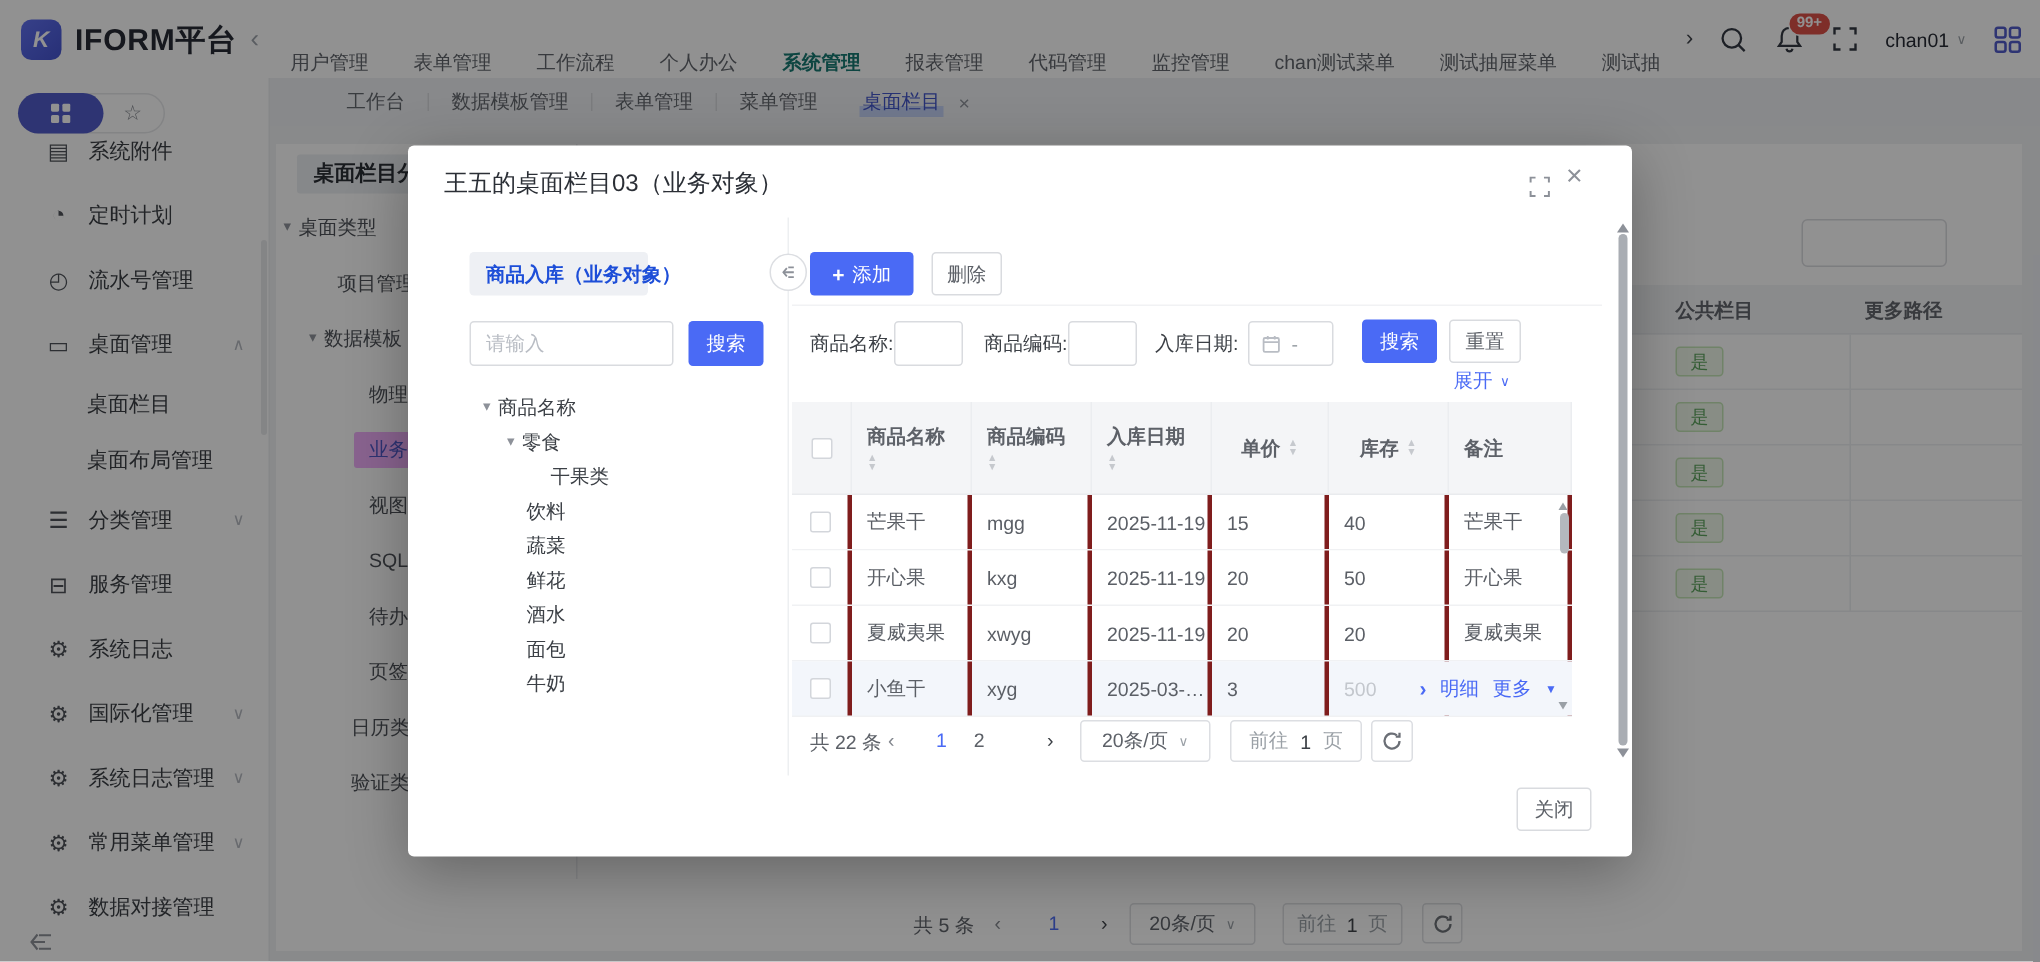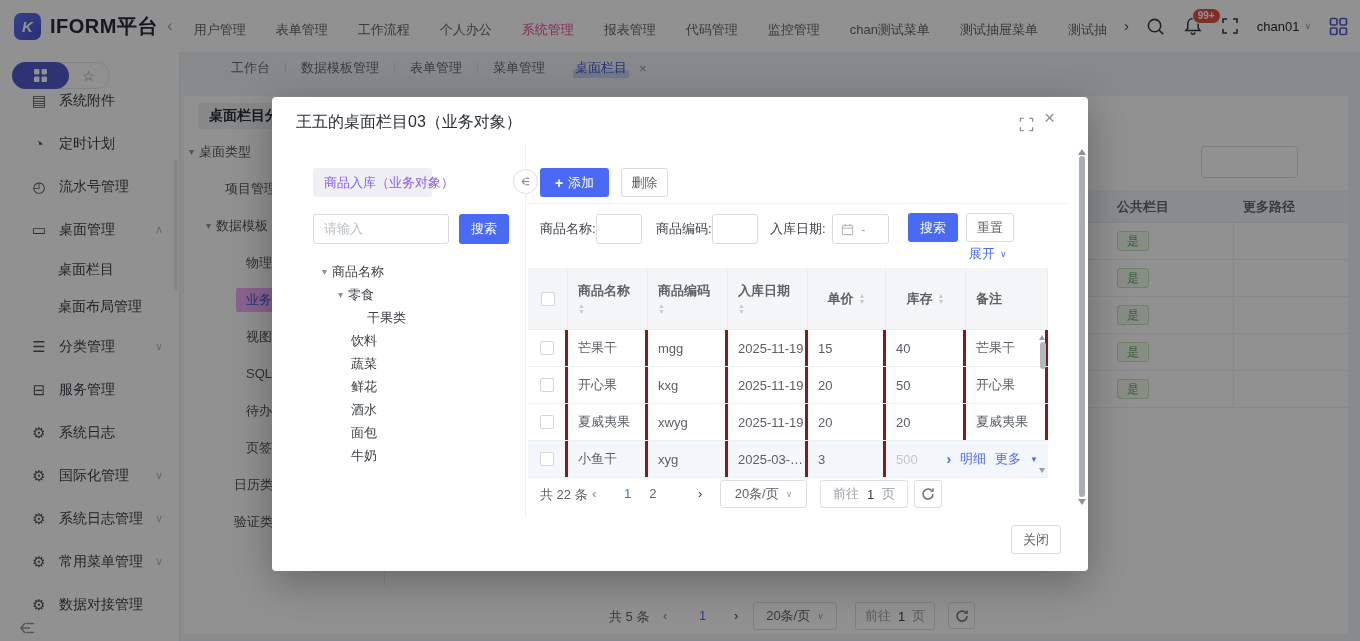--- a/index.html
+++ b/index.html
@@ -7,22 +7,22 @@
 html,body{width:1360px;height:641px;overflow:hidden}
 body{font-family:"Liberation Sans","DejaVu Sans",sans-serif;font-size:13px;color:#3c4046}
 #stage{position:relative;width:1360px;height:641px;overflow:hidden;background:#f0f2f5}
 
 .nav{position:absolute;left:0;top:0;width:1360px;height:52px;background:#fff;display:flex;align-items:center;z-index:10}
 .logo{display:flex;align-items:center;gap:9px;padding-left:14px;width:165px;flex:0 0 auto}
 .logo-ic{width:27px;height:27px;border-radius:7px;background:linear-gradient(135deg,#5b6cf0,#3e4ecf);color:#fff;font-weight:bold;font-style:italic;display:flex;align-items:center;justify-content:center;font-size:15px}
 .logo-tx{font-size:20px;font-weight:700;color:#20242e;letter-spacing:.5px;white-space:nowrap}
 .nav-back{color:#9ca1a9;font-size:17px;padding:0 6px 0 2px;cursor:pointer}
 .nav-items{display:flex;height:52px;max-width:947px;overflow:hidden;flex:0 1 auto}
-.nav-item{padding:4px 15px;line-height:52px;font-size:13px;color:#5d6168;white-space:nowrap;cursor:pointer}
-.nav-item.active{color:#ec4899;font-weight:400}
+.nav-item{padding:16px 15px;line-height:52px;font-size:13px;color:#5d6168;white-space:nowrap;cursor:pointer}
+.nav-item.active{color:#0f766e;font-weight:700}
 .nav-more{color:#3a3e45;font-size:15px;padding:0 2px;cursor:pointer;line-height:52px}
 .nav-tools{margin-left:auto;display:flex;align-items:center;gap:18px;padding-right:12px}
 .nav-tools>*{cursor:pointer;display:flex;align-items:center}
 .bell-wrap{position:relative}
 .badge99{position:absolute;top:-8px;left:9px;background:#dd4b43;color:#fff;font-size:10px;line-height:12px;padding:1px 5px;border-radius:9px;border:1px solid #fff;font-weight:700}
 .user{font-size:13px;color:#20242e;display:flex;gap:5px;align-items:center;white-space:nowrap}
 .user .caret{color:#9aa0a6;font-size:9px}
 
 .sidebar{position:absolute;top:52px;left:0;width:180px;bottom:0;background:#fff;border-right:1px solid #ecedef;z-index:9}
 .toggle{position:absolute;top:10px;left:12px;width:98px;height:27px;border:1px solid #e6e7ea;border-radius:14px;display:flex;align-items:center;background:#fff}
@@ -78,21 +78,21 @@
 
 .overlay{position:absolute;inset:0;background:rgba(10,10,12,.45);z-index:40}
 .modal{position:absolute;left:272px;top:97px;width:816px;height:474px;background:#fff;border-radius:4px;box-shadow:0 10px 40px rgba(0,0,0,.3);z-index:60}
 .m-title{position:absolute;left:24px;top:15px;font-size:16px;color:#2b2f36}
 .m-fs{position:absolute;left:747px;top:20px;cursor:pointer}
 .m-x{position:absolute;left:772px;top:10px;color:#8d9199;font-size:19px;cursor:pointer}
 .m-sb{position:absolute;left:806px;top:48px;width:9px;height:364px}
 .m-sb .tri-u{position:absolute;top:0;left:0;width:0;height:0;border:4px solid transparent;border-bottom:6px solid #8d9199}
 .m-sb .tri-d{position:absolute;bottom:0;left:0;width:0;height:0;border:4px solid transparent;border-top:6px solid #8d9199}
 .m-sb .thumb{position:absolute;top:11px;bottom:12px;left:1px;width:6px;background:#a9adb3;border-radius:3px;cursor:pointer}
-.m-lbox{position:absolute;left:41px;top:71px;width:119px;height:29px;background:#eef0f4;border-radius:3px;display:flex;align-items:center;padding:0 11px;font-size:13px;font-weight:400;color:#8b5cf6;white-space:nowrap}
+.m-lbox{position:absolute;left:41px;top:71px;width:119px;height:29px;background:#eef0f4;border-radius:3px;display:flex;align-items:center;padding:0 11px;font-size:13px;font-weight:700;color:#1d4ed8;white-space:nowrap}
 .m-lsearch{position:absolute;left:41px;top:117px;width:136px;height:30px;border:1px solid #d9dbdf;border-radius:3px;font-size:13px;color:#b9bdc4;display:flex;align-items:center;padding:0 10px;background:#fff;cursor:text}
 .m-lbtn{position:absolute;left:187px;top:117px;width:50px;height:30px;border-radius:3px}
 .m-tree{position:absolute;left:41px;top:163px;width:205px}
 .m-ti{height:23px;display:flex;align-items:center;font-size:13px;color:#3c4046;cursor:pointer;white-space:nowrap}
 .ml0{padding-left:9px}.ml1{padding-left:25px}.ml2{padding-left:54px}.ml1leaf{padding-left:38px}
 .m-div{position:absolute;left:253px;top:48px;height:372px;border-left:1px solid #edeff1}
 .m-collapse{position:absolute;left:241px;top:72px;width:25px;height:25px;border:1px solid #dcdee2;border-radius:50%;background:#fff;display:flex;align-items:center;justify-content:center;cursor:pointer}
 .m-add{position:absolute;left:268px;top:71px;width:69px;height:29px;border-radius:3px;gap:5px}
 .m-add .plus{font-size:14px;font-weight:700}
 .m-del{position:absolute;left:349px;top:71px;width:47px;height:29px;border-radius:3px}

